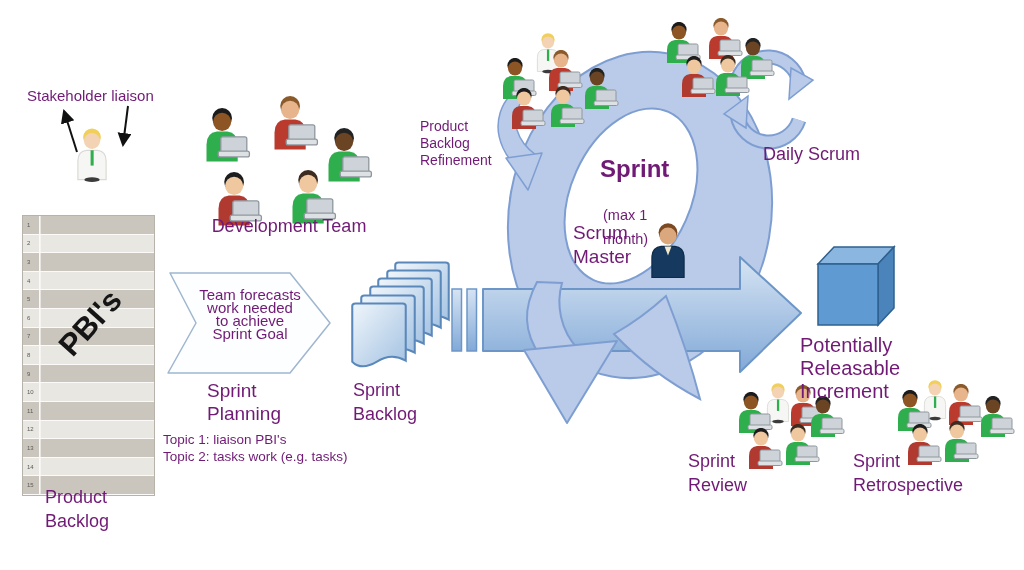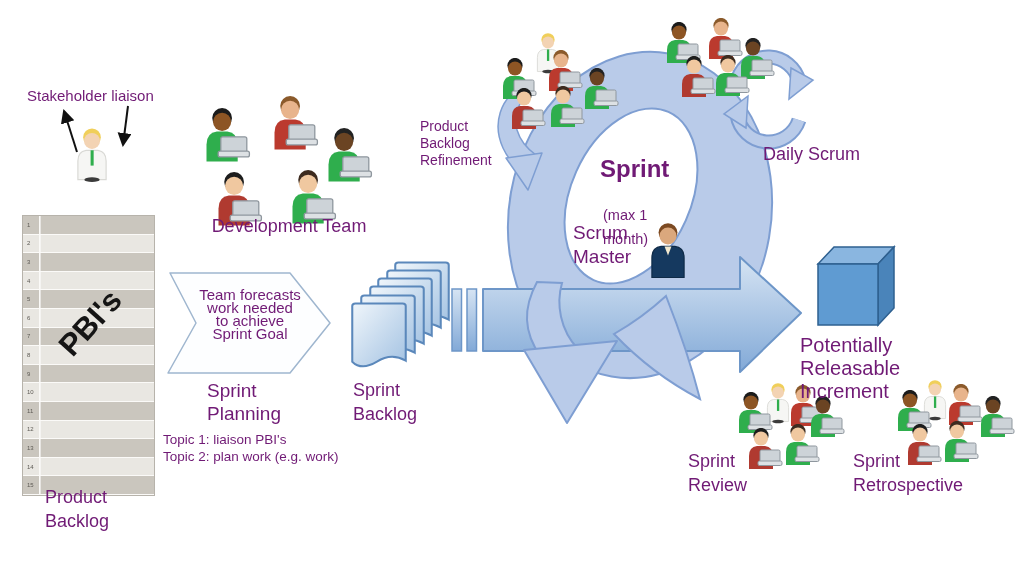--- a/index.html
+++ b/index.html
@@ -244,21 +244,21 @@
   <div class="lbl" style="left:45px;top:485px;font-size:18px;line-height:24px;">Product
 Backlog</div>
   <div class="lbl ctr" style="left:194px;top:216px;width:190px;font-size:18px;">Development Team</div>
   <div class="lbl ctr" style="left:186px;top:288px;width:128px;font-size:15px;line-height:13px;">Team forecasts
 work needed
 to achieve
 Sprint Goal</div>
   <div class="lbl" style="left:207px;top:379px;font-size:19px;line-height:23px;">Sprint
 Planning</div>
   <div class="lbl" style="left:163px;top:432px;font-size:13.5px;">Topic 1: liaison PBI's</div>
-  <div class="lbl" style="left:163px;top:449px;font-size:13.5px;">Topic 2: plan work (e.g. work)</div>
+  <div class="lbl" style="left:163px;top:449px;font-size:13.5px;">Topic 2: tasks work (e.g. tasks)</div>
   <div class="lbl" style="left:353px;top:378px;font-size:18px;line-height:24px;">Sprint
 Backlog</div>
   <div class="lbl" style="left:420px;top:118px;font-size:14px;line-height:17px;">Product
 Backlog
 Refinement</div>
   <div class="lbl" style="left:600px;top:155px;font-size:24px;font-weight:bold;">Sprint</div>
   <div class="lbl" style="left:603px;top:185px;font-size:14.5px;line-height:24px;margin-top:18px;">(max 1
 month)</div>
   <div class="lbl" style="left:573px;top:221px;font-size:19px;line-height:24px;">Scrum
 Master</div>

